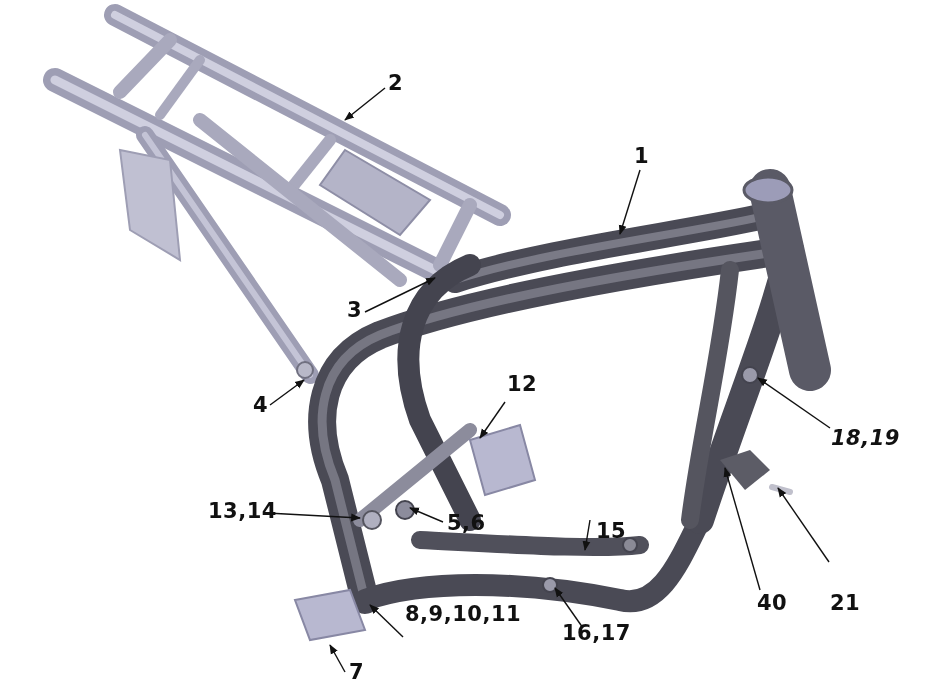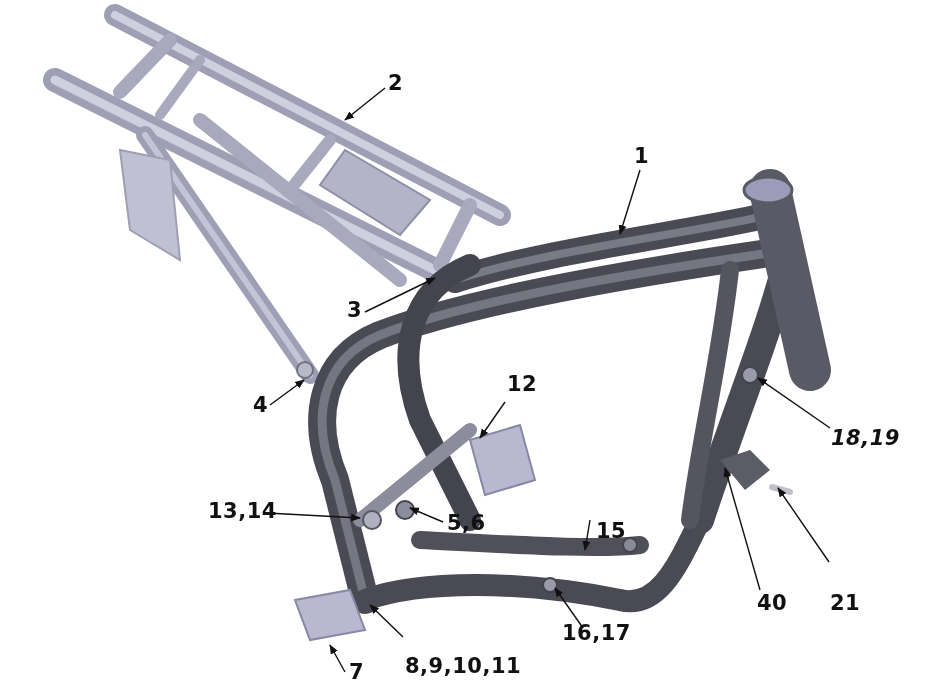--- a/index.html
+++ b/index.html
@@ -99,20 +99,20 @@
     <line x1="829" y1="562" x2="778" y2="488" marker-end="url(#arr)"></line>
   </g>
 </svg>
 
 <div class="callout" style="left:634px;top:146px;">1</div>
 <div class="callout" style="left:388px;top:73px;">2</div>
 <div class="callout" style="left:347px;top:300px;">3</div>
 <div class="callout" style="left:253px;top:395px;">4</div>
 <div class="callout" style="left:447px;top:513px;">5,6</div>
 <div class="callout" style="left:349px;top:662px;">7</div>
-<div class="callout" style="left:405px;top:656px;text-align:center;">8,9,10,11</div>
+<div class="callout" style="left:405px;top:604px;text-align:center;">8,9,10,11</div>
 <div class="callout" style="left:507px;top:374px;text-align:center;">12</div>
 <div class="callout" style="left:208px;top:501px;">13,14</div>
 <div class="callout" style="left:588px;top:521px;margin-left:8px;">15</div>
 <div class="callout" style="left:562px;top:623px;">16,17</div>
 <div class="callout" style="left:831px;top:428px;font-style:italic;">18,19</div>
 <div class="callout" style="left:757px;top:593px;">40</div>
 <div class="callout" style="left:830px;top:560px;margin-top:33px;">21</div>
 
 </body></html>

